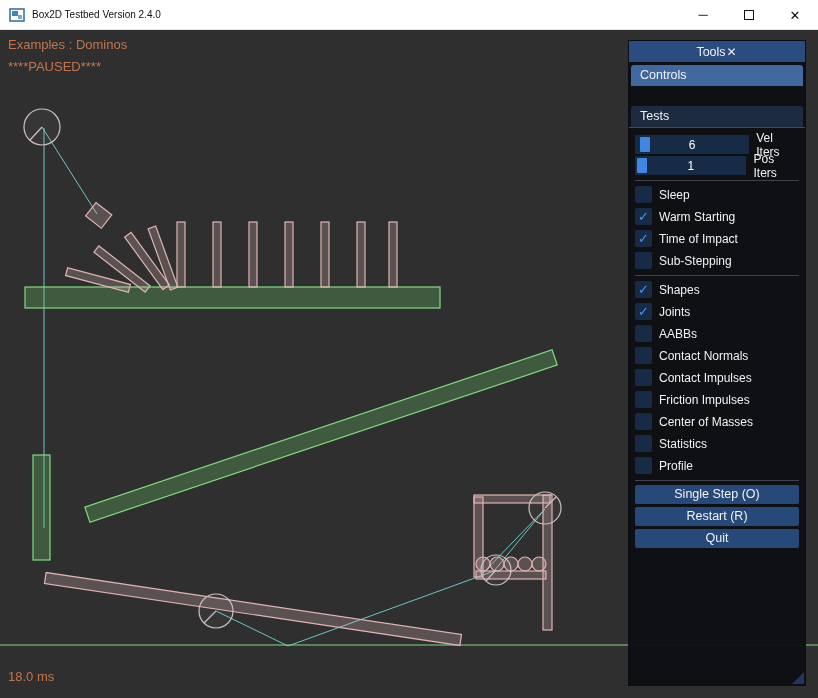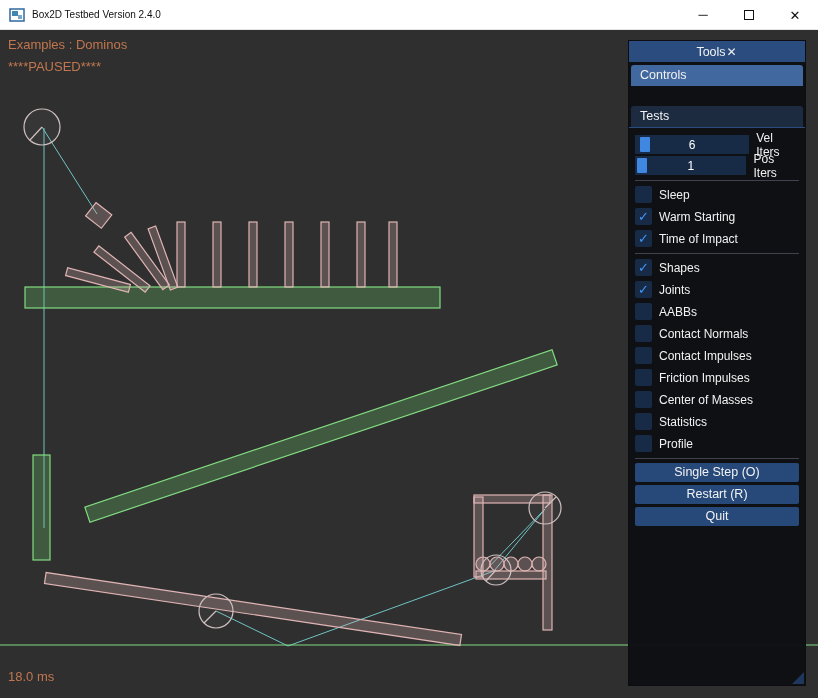--- a/index.html
+++ b/index.html
@@ -184,20 +184,24 @@
               <span class="mark checked">✓</span>
             </span>
           <span class="cb-label">Warm Starting</span>
         </div>
         <div class="cb-row">
           <span class="cb">
               <span class="mark checked">✓</span>
             </span>
           <span class="cb-label">Time of Impact</span>
         </div>
+        <div class="cb-row">
+          <span class="cb"></span>
+          <span class="cb-label">Sub-Stepping</span>
+        </div>
 
         <div class="separator"></div>
 
         <div class="cb-row">
           <span class="cb">
               <span class="mark checked">✓</span>
             </span>
           <span class="cb-label">Shapes</span>
         </div>
         <div class="cb-row">

